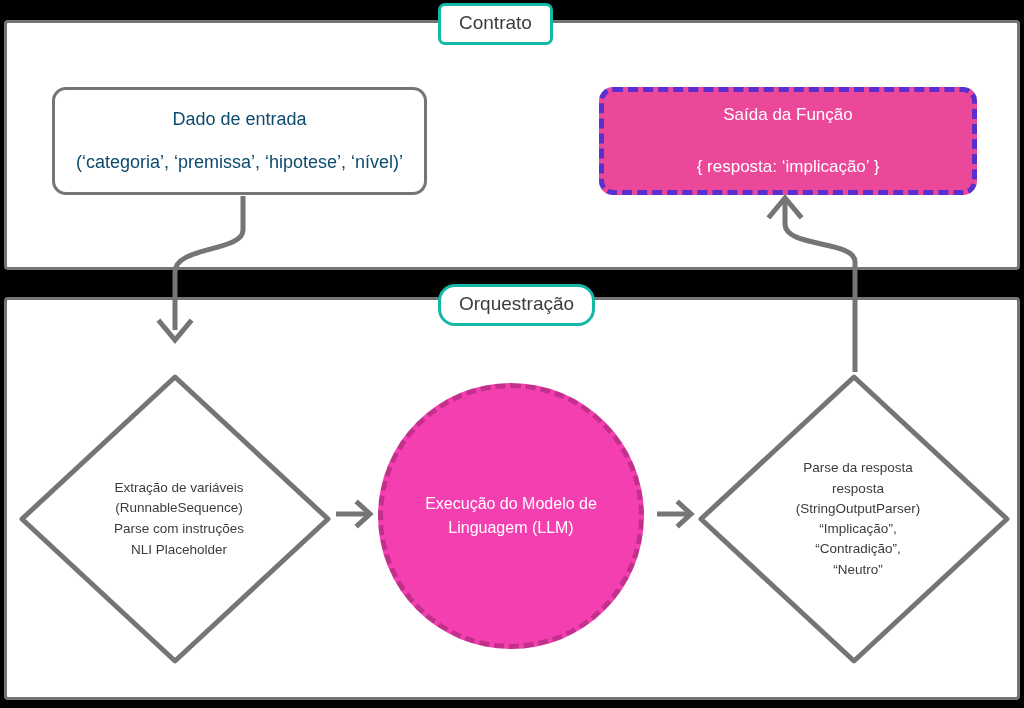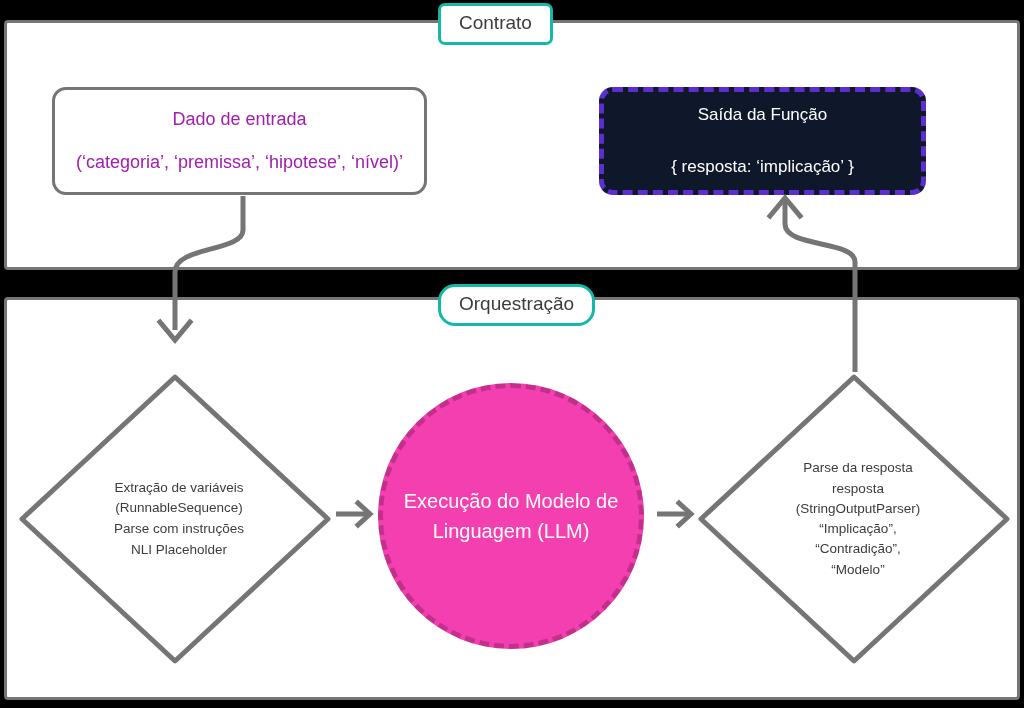--- a/index.html
+++ b/index.html
@@ -19,44 +19,44 @@
     display:flex;align-items:center;justify-content:center;
     padding:7px 18px 10px 18px;z-index:6;white-space:nowrap;}
   #label-contrato{left:438px;top:3px;}
   #label-orq{left:438px;top:284px;border-radius:17px;}
 
   
   .rnode{position:absolute;box-sizing:border-box;border-radius:14px;
     display:flex;flex-direction:column;align-items:center;justify-content:center;
     text-align:center;}
   #node-input{left:52px;top:87px;width:375px;height:108px;
-    background:#fff;border:3px solid #757575;color:#a21caf;}
-  #node-output{left:599px;top:87px;width:327px;height:108px;
-    background:#0f172a;border:5px dashed #5b2ed0;color:#fff;}
+    background:#fff;border:3px solid #757575;color:#0c4a6e;}
+  #node-output{left:599px;top:87px;width:378px;height:108px;
+    background:#ec4899;border:5px dashed #5b2ed0;color:#fff;}
   .rnode .l1{font-size:18px;}
   .rnode .l2{font-size:18px;margin-top:22px;}
   #node-output .l1{font-size:17px;}
   #node-output .l2{font-size:17px;margin-top:32px;}
 
   
   .diamond-wrap{position:absolute;}
   .diamond-wrap svg{position:absolute;left:0;top:0;overflow:visible;}
   .diamond-text{position:absolute;left:4px;top:0;width:100%;height:100%;
     display:flex;flex-direction:column;align-items:center;justify-content:center;
     text-align:right;font-size:13.5px;line-height:1.52;color:#3c3c3c;}
   #dia-left{left:18px;top:373px;width:314px;height:292px;}
   #dia-right{left:697px;top:373px;width:314px;height:292px;}
   #dia-right .diamond-text{line-height:1.5;}
 
   
   #node-llm{position:absolute;left:378px;top:383px;width:266px;height:266px;
     box-sizing:border-box;border-radius:50%;
     background:#f43fb0;border:5px dashed #c2308c;
     display:flex;flex-direction:column;align-items:center;justify-content:center;
-    text-align:right;color:#fff;font-size:20px;line-height:1.5;}
+    text-align:right;color:#fff;font-size:16px;line-height:1.5;}
 
   
   .conn{position:absolute;left:0;top:0;width:1024px;height:708px;
         pointer-events:none;}
   #conn-low{z-index:2;}
   .cl{fill:none;stroke:#757575;stroke-width:5;stroke-linecap:butt;}
   .ch{fill:none;stroke:#757575;stroke-width:5;stroke-linecap:square;}
 </style>
 </head>
 <body>
@@ -120,21 +120,21 @@
   <div class="diamond-wrap" id="dia-right">
     <svg width="314" height="292" viewBox="0 0 314 292">
       <polygon points="157,4 310,146 157,288 4,146" fill="#ffffff" stroke="#757575" stroke-width="5" stroke-linejoin="round"></polygon>
     </svg>
     <div class="diamond-text">
       <div>Parse da resposta</div>
       <div>resposta</div>
       <div>(StringOutputParser)</div>
       <div>“Implicação”,</div>
       <div>“Contradição”,</div>
-      <div>“Modelo”</div>
+      <div>“Neutro”</div>
     </div>
   </div>
 
   <div class="panel-label" id="label-contrato">
     <span>Contrato</span>
   </div>
   <div class="panel-label" id="label-orq">
     <span>Orquestração</span>
   </div>
 

